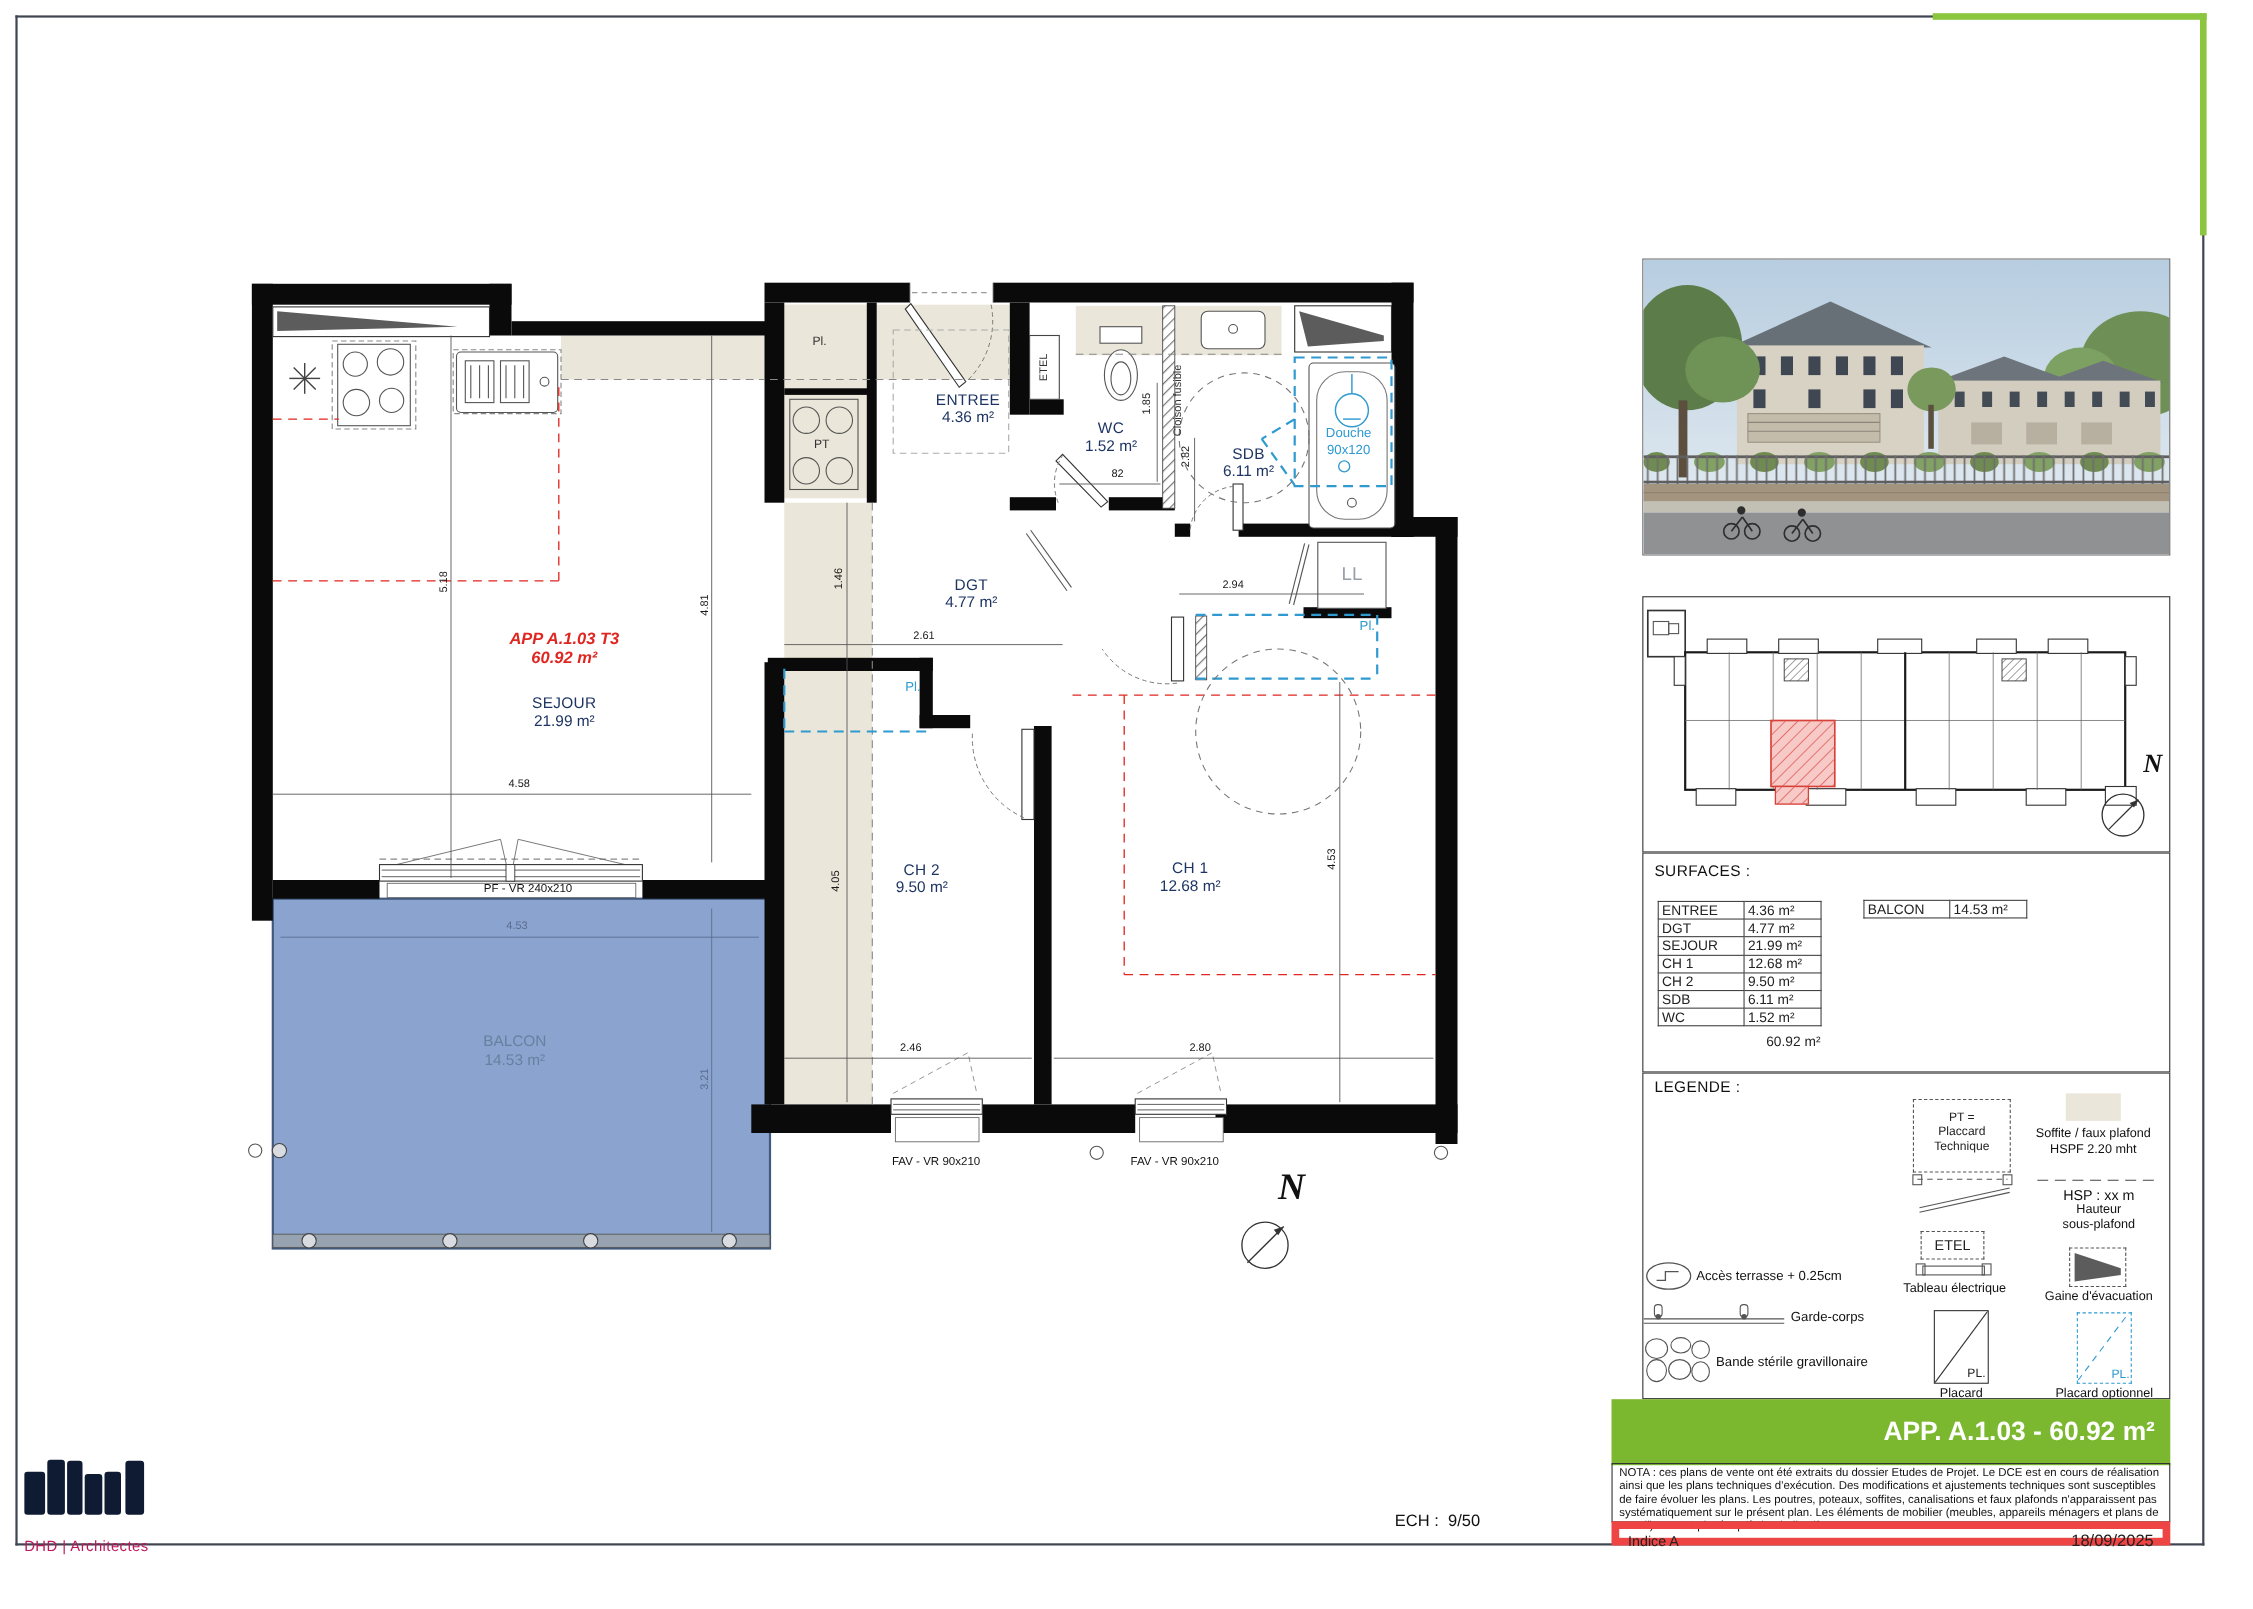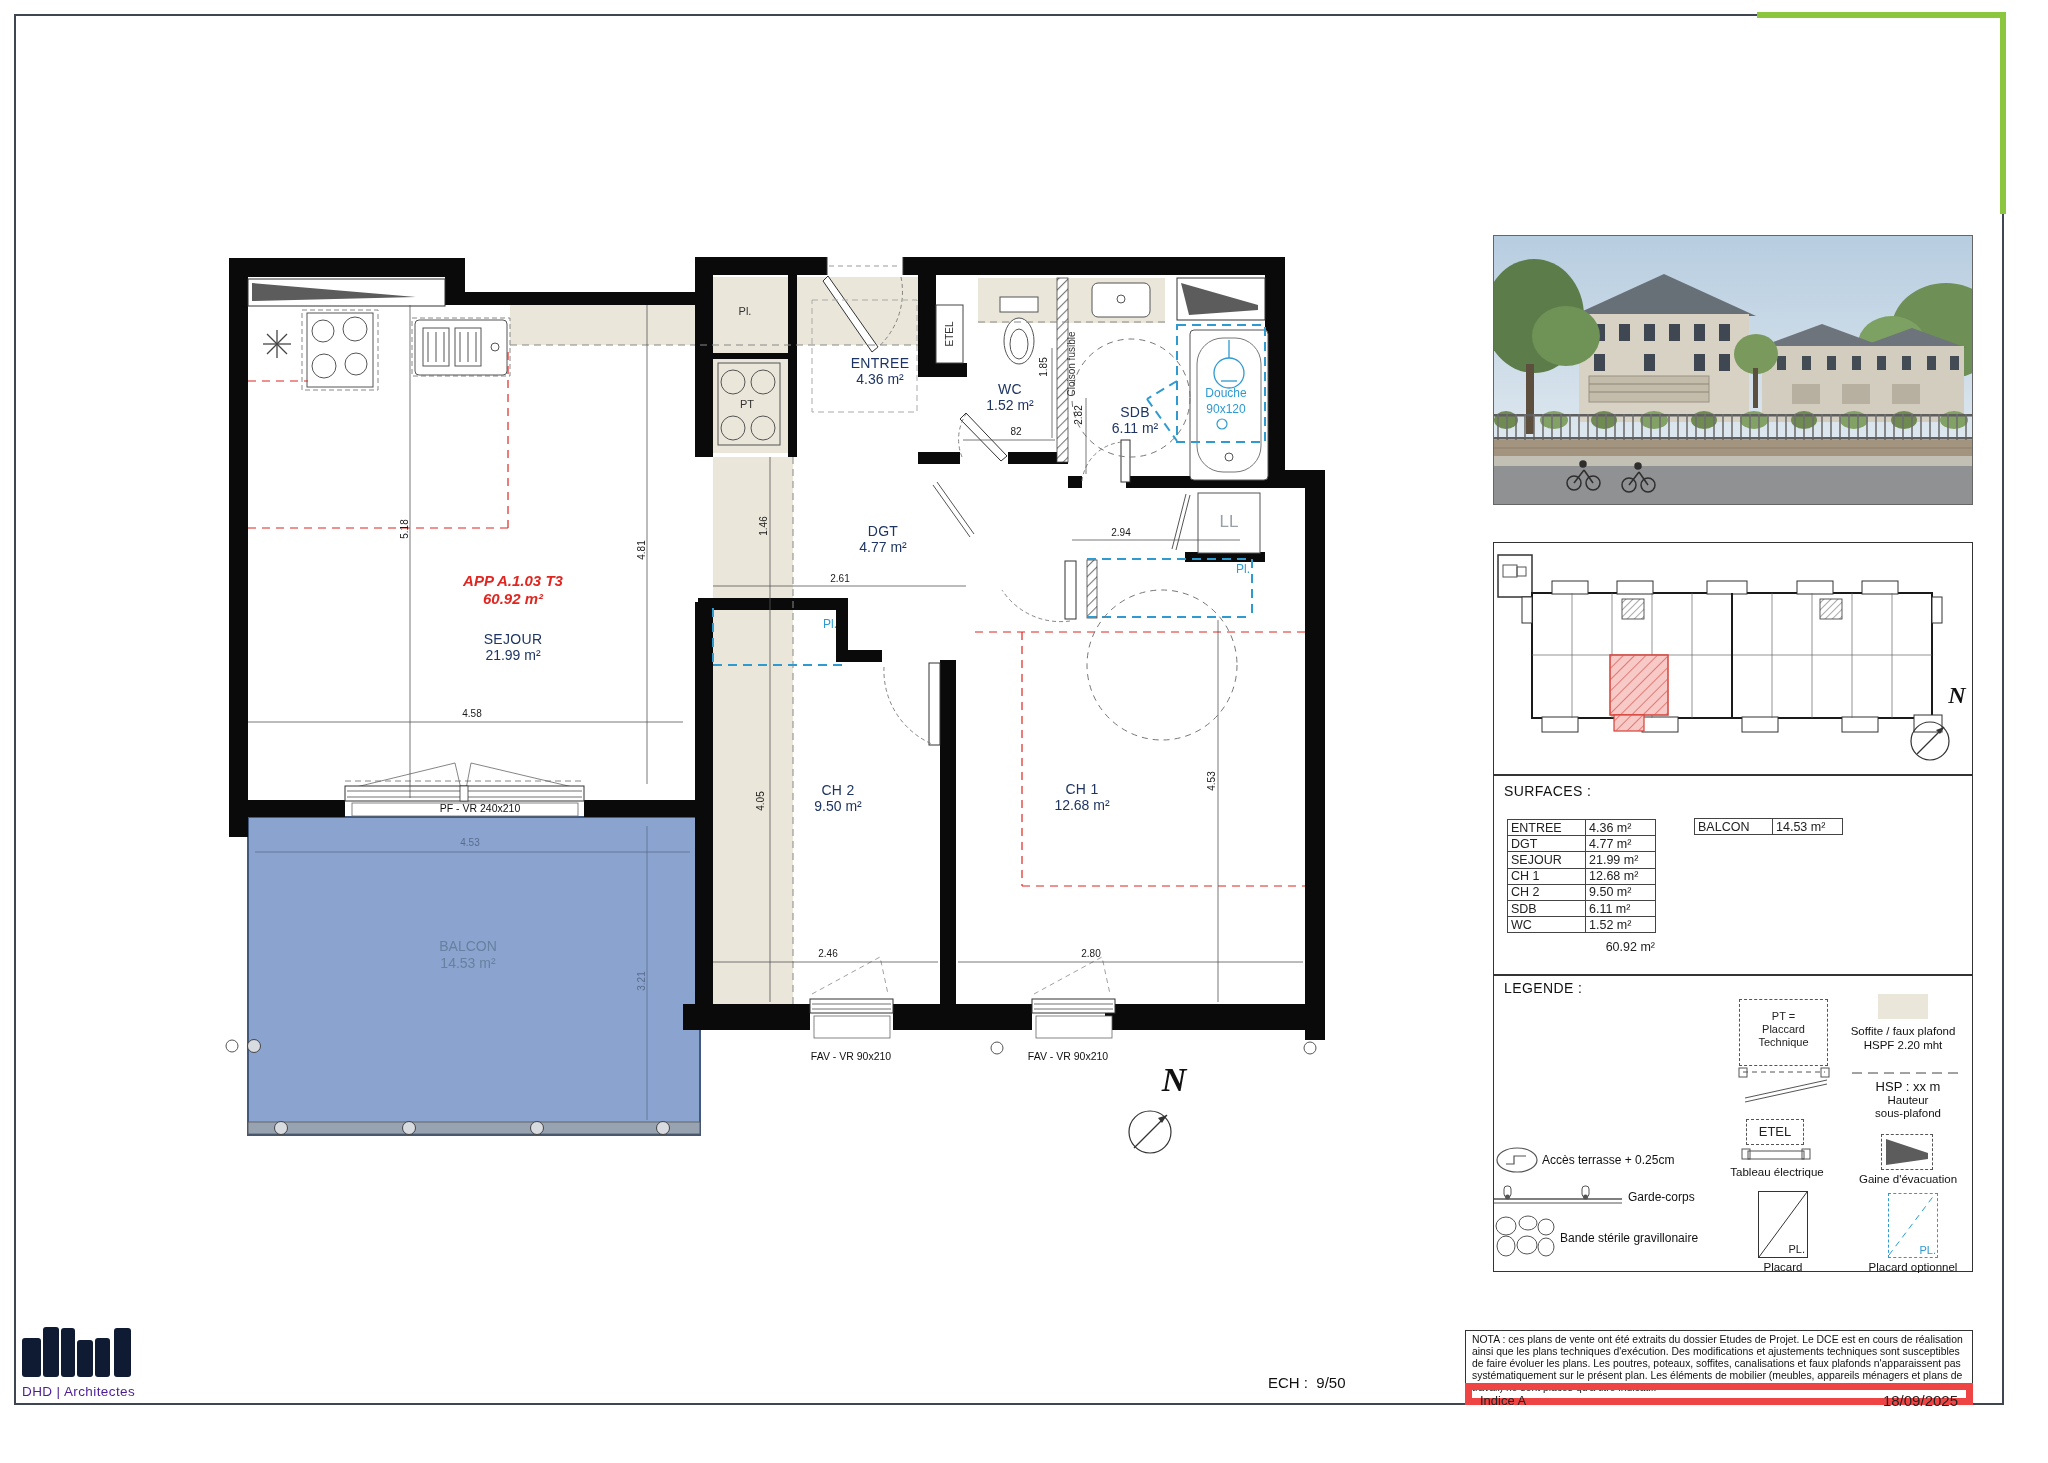--- a/index.html
+++ b/index.html
@@ -621,20 +621,21 @@
 
     <div class="abs" style="left:394px;top:217px;width:50px;height:65px;border:1.6px dashed #2f9ad0;box-sizing:border-box">
       <svg width="46" height="61" viewBox="0 0 46 61">
           <line x1="0" y1="61" x2="46" y2="0" stroke="#2f9ad0" stroke-dasharray="6,5"></line>
         </svg>
       <div class="abs blue" style="right:1px;bottom:1px;font-size:11px">PL.</div>
     </div>
     <div class="legcap" style="left:419px;top:285px">Placard optionnel</div>
   </div>
 
+  <div class="banner" style="left:1465px;top:1272px;width:508px;height:60px;line-height:60px;padding-right:14px">APP. A.1.03 - 60.92 m²</div>
 
   <div class="nota" style="left:1465px;top:1330px;width:508px;height:54px">NOTA : ces plans de vente ont été extraits du dossier Etudes de Projet. Le DCE est en cours de réalisation ainsi que les plans techniques d'exécution. Des modifications et ajustements techniques sont susceptibles de faire évoluer les plans. Les poutres, poteaux, soffites, canalisations et faux plafonds n'apparaissent pas systématiquement sur le présent plan. Les éléments de mobilier (meubles, appareils ménagers et plans de travail) ne sont placés qu'à titre indicatif.</div>
 
   <div class="footrow" style="left:1465px;top:1383px;width:508px;height:22px">
     <div class="abs" style="left:8px;top:3px;font-size:13px">Indice A</div>
     <div class="abs" style="right:8px;top:2px;font-size:15px">18/09/2025</div>
   </div>
 
   <div class="abs" style="left:1268px;top:1374px;font-size:15px;color:#111">
     <span>ECH :</span>&nbsp;&nbsp;<span>9/50</span>
@@ -644,16 +645,16 @@
     <svg width="115" height="56" viewBox="0 0 115 56">
       <g fill="#0e1b33">
         <rect x="0" y="16" width="19" height="39" rx="3"></rect>
         <rect x="21" y="5" width="16" height="50" rx="3"></rect>
         <rect x="39" y="6" width="14" height="49" rx="3"></rect>
         <rect x="55" y="18" width="16" height="37" rx="3"></rect>
         <rect x="73" y="16" width="15" height="39" rx="3"></rect>
         <rect x="92" y="6" width="17" height="49" rx="3"></rect>
       </g>
     </svg>
-    <div style="font-size:13.5px;color:#4c1d95;letter-spacing:.4px;margin-top:6px">DHD | Architectes</div>
+    <div style="font-size:13.5px;color:#be185d;letter-spacing:.4px;margin-top:20px">DHD | Architectes</div>
   </div>
 
 </div>
 
 </body></html>

